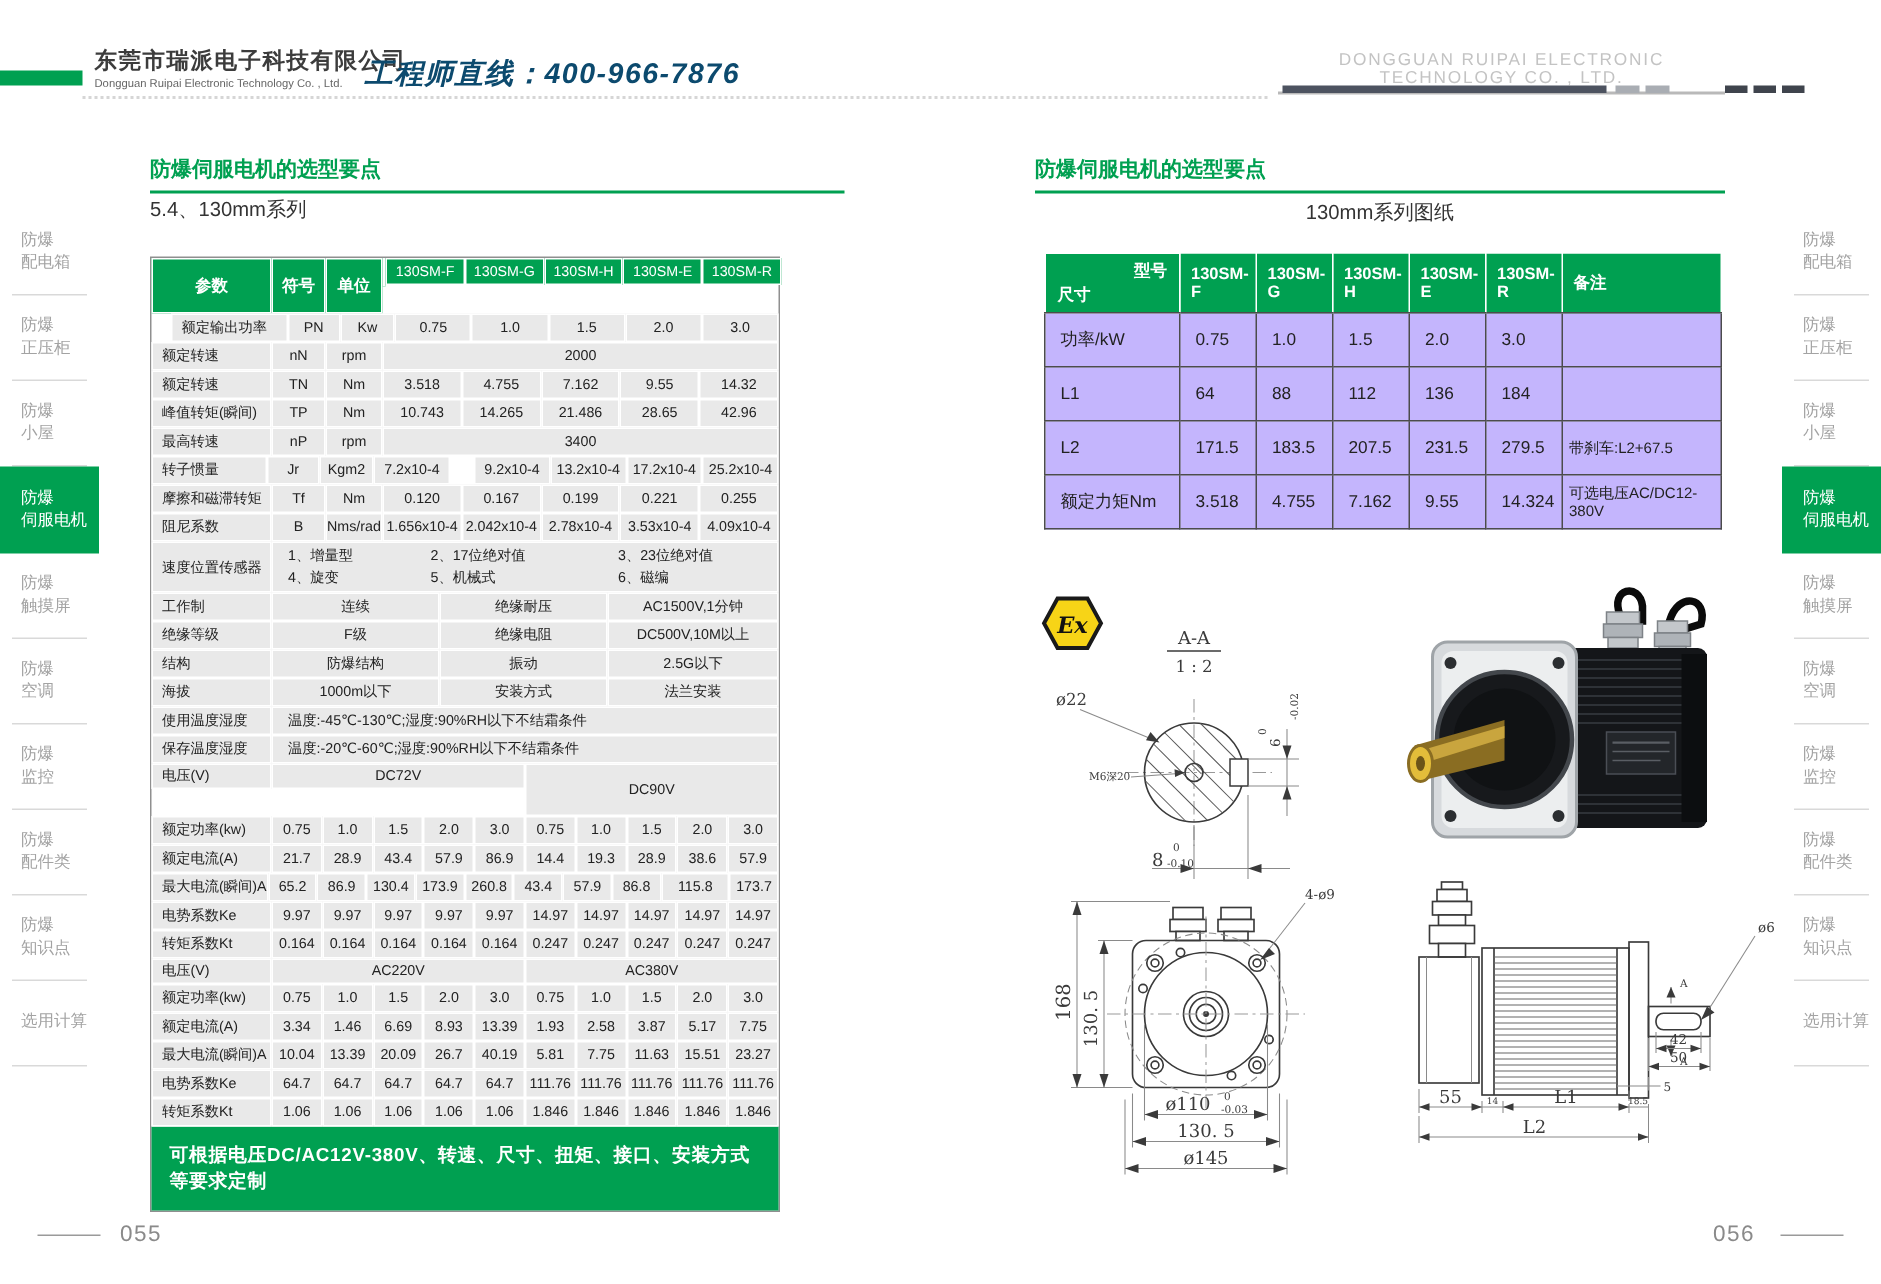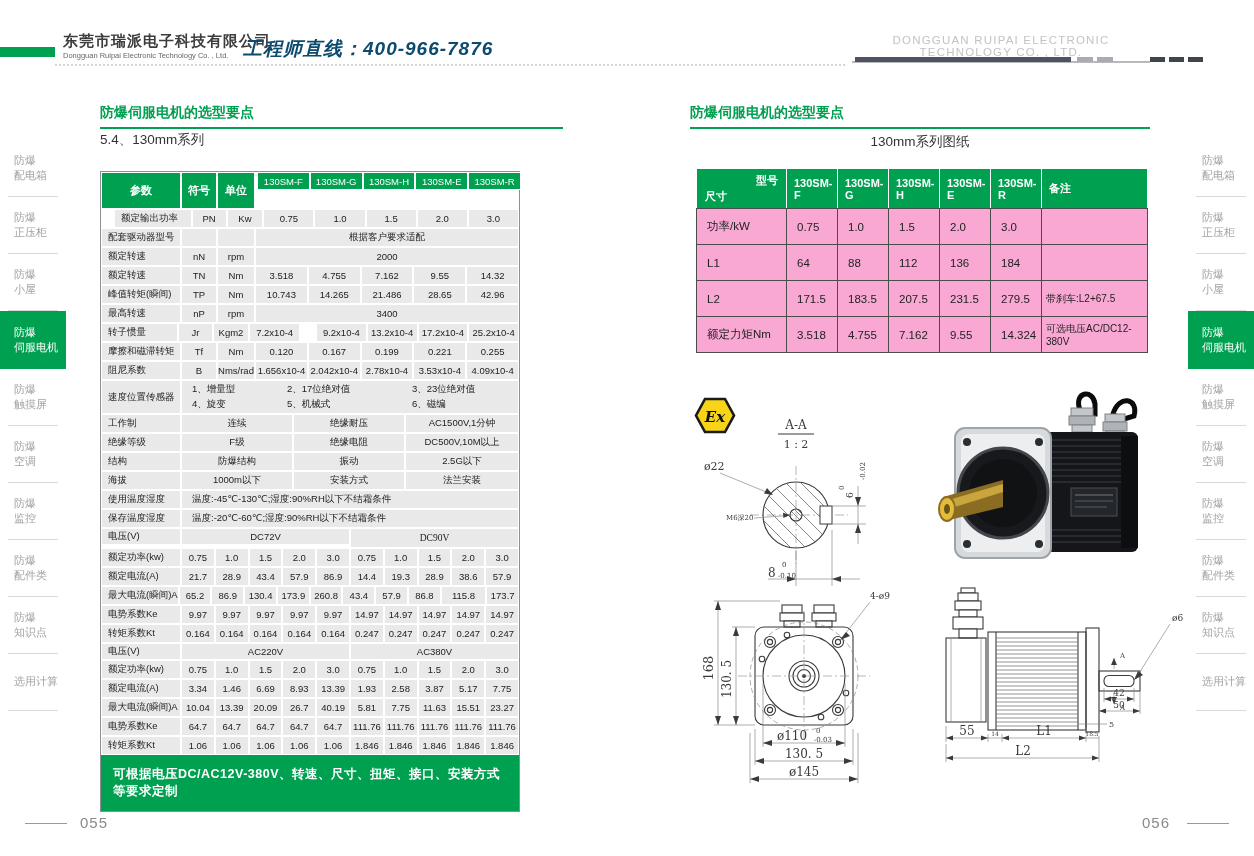--- a/index.html
+++ b/index.html
@@ -41,21 +41,21 @@
   .lt .sensor-box{width:338px;height:34px;background:#e9e9e9;border:1px solid #fff;box-sizing:border-box;
                   display:flex;flex-direction:column;justify-content:center;font-size:9.5px;gap:2px;}
   .lt .sensor-line{display:grid;grid-template-columns:95px 125px 1fr;padding-left:10px;}
   .lt .tleft{justify-content:flex-start;padding-left:10px;}
   .lt-footer{background:#00A051;color:#fff;font-weight:bold;font-size:12.5px;padding:11px 12px;letter-spacing:0.5px;}
   
   .rt-wrap{position:absolute;left:696px;top:168px;}
   table.rt{border-collapse:collapse;table-layout:fixed;width:452px;border:1.5px solid #4c4c4c;}
   table.rt th{background:#00A051;color:#fff;font-size:11px;font-weight:bold;height:40px;
               border:1px solid #fff;border-bottom:1px solid #4c4c4c;text-align:left;padding-left:7px;box-sizing:border-box;}
-  table.rt td{border:1px solid #4c4c4c;font-size:11.5px;height:36px;padding-left:10px;background:#f9a8d4;box-sizing:border-box;}
+  table.rt td{border:1px solid #4c4c4c;font-size:11.5px;height:36px;padding-left:10px;background:#c4b5fd;box-sizing:border-box;}
   table.rt td.note{font-size:10px;padding-left:4px;}
   th.diag{position:relative;padding:0 !important;
     background:linear-gradient(to bottom right,#00A051 calc(50% - 1px),#fff calc(50% - 1px),#fff calc(50% + 1px),#00A051 calc(50% + 1px));}
   th.diag .dt{position:absolute;right:8px;top:4px;} th.diag .db{position:absolute;left:8px;bottom:4px;}
   .rt-notes{position:absolute;left:696px;top:357px;font-size:11px;color:#333;line-height:1.55;}
   
   .drawing{position:absolute;}
   text.dim{font-family:"DejaVu Serif","Liberation Serif",serif;fill:#3a3a3a;}
   .ln{stroke:#3a3a3a;stroke-width:1.1;fill:none;}
   .thin{stroke:#8a8a8a;stroke-width:0.7;fill:none;}
@@ -191,26 +191,20 @@
         <div class="c nm" style="width:80px;margin-left:13px;">额定输出功率</div>
         <div class="c " style="width:36px;">PN</div>
         <div class="c " style="width:38px;">Kw</div>
         <div class="c " style="width:52.8px;">0.75</div>
         <div class="c " style="width:52.8px;">1.0</div>
         <div class="c " style="width:52.8px;">1.5</div>
         <div class="c " style="width:52.8px;">2.0</div>
         <div class="c " style="width:52.8px;">3.0</div>
       </div>
       <div class="r">
-        <div class="c nm" style="width:80px;">配套驱动器型号</div>
-        <div class="c " style="width:36px;"></div>
-        <div class="c " style="width:38px;"></div>
-        <div class="c " style="width:264px;">根据客户要求适配</div>
-      </div>
-      <div class="r">
         <div class="c nm" style="width:80px;">额定转速</div>
         <div class="c " style="width:36px;">nN</div>
         <div class="c " style="width:38px;">rpm</div>
         <div class="c " style="width:264px;">2000</div>
       </div>
       <div class="r">
         <div class="c nm" style="width:80px;">额定转速</div>
         <div class="c " style="width:36px;">TN</div>
         <div class="c " style="width:38px;">Nm</div>
         <div class="c " style="width:52.8px;">3.518</div>
@@ -308,21 +302,21 @@
         <div class="c nm" style="width:80px;">使用温度湿度</div>
         <div class="c tleft" style="width:338px;">温度:-45℃-130℃;湿度:90%RH以下不结霜条件</div>
       </div>
       <div class="r">
         <div class="c nm" style="width:80px;">保存温度湿度</div>
         <div class="c tleft" style="width:338px;">温度:-20℃-60℃;湿度:90%RH以下不结霜条件</div>
       </div>
       <div class="r">
         <div class="c nm" style="width:80px;height:17px;">电压(V)</div>
         <div class="c " style="width:169px;height:17px;">DC72V</div>
-        <div class="c " style="width:169px;height:20px;font-family:Liberation Serif, serif;">DC90V</div>
+        <div class="c " style="width:169px;height:35px;">DC90V</div>
       </div>
       <div class="r">
         <div class="c nm" style="width:80px;">额定功率(kw)</div>
         <div class="c " style="width:33.8px;">0.75</div>
         <div class="c " style="width:33.8px;">1.0</div>
         <div class="c " style="width:33.8px;">1.5</div>
         <div class="c " style="width:33.8px;">2.0</div>
         <div class="c " style="width:33.8px;">3.0</div>
         <div class="c " style="width:33.8px;">0.75</div>
         <div class="c " style="width:33.8px;">1.0</div>

